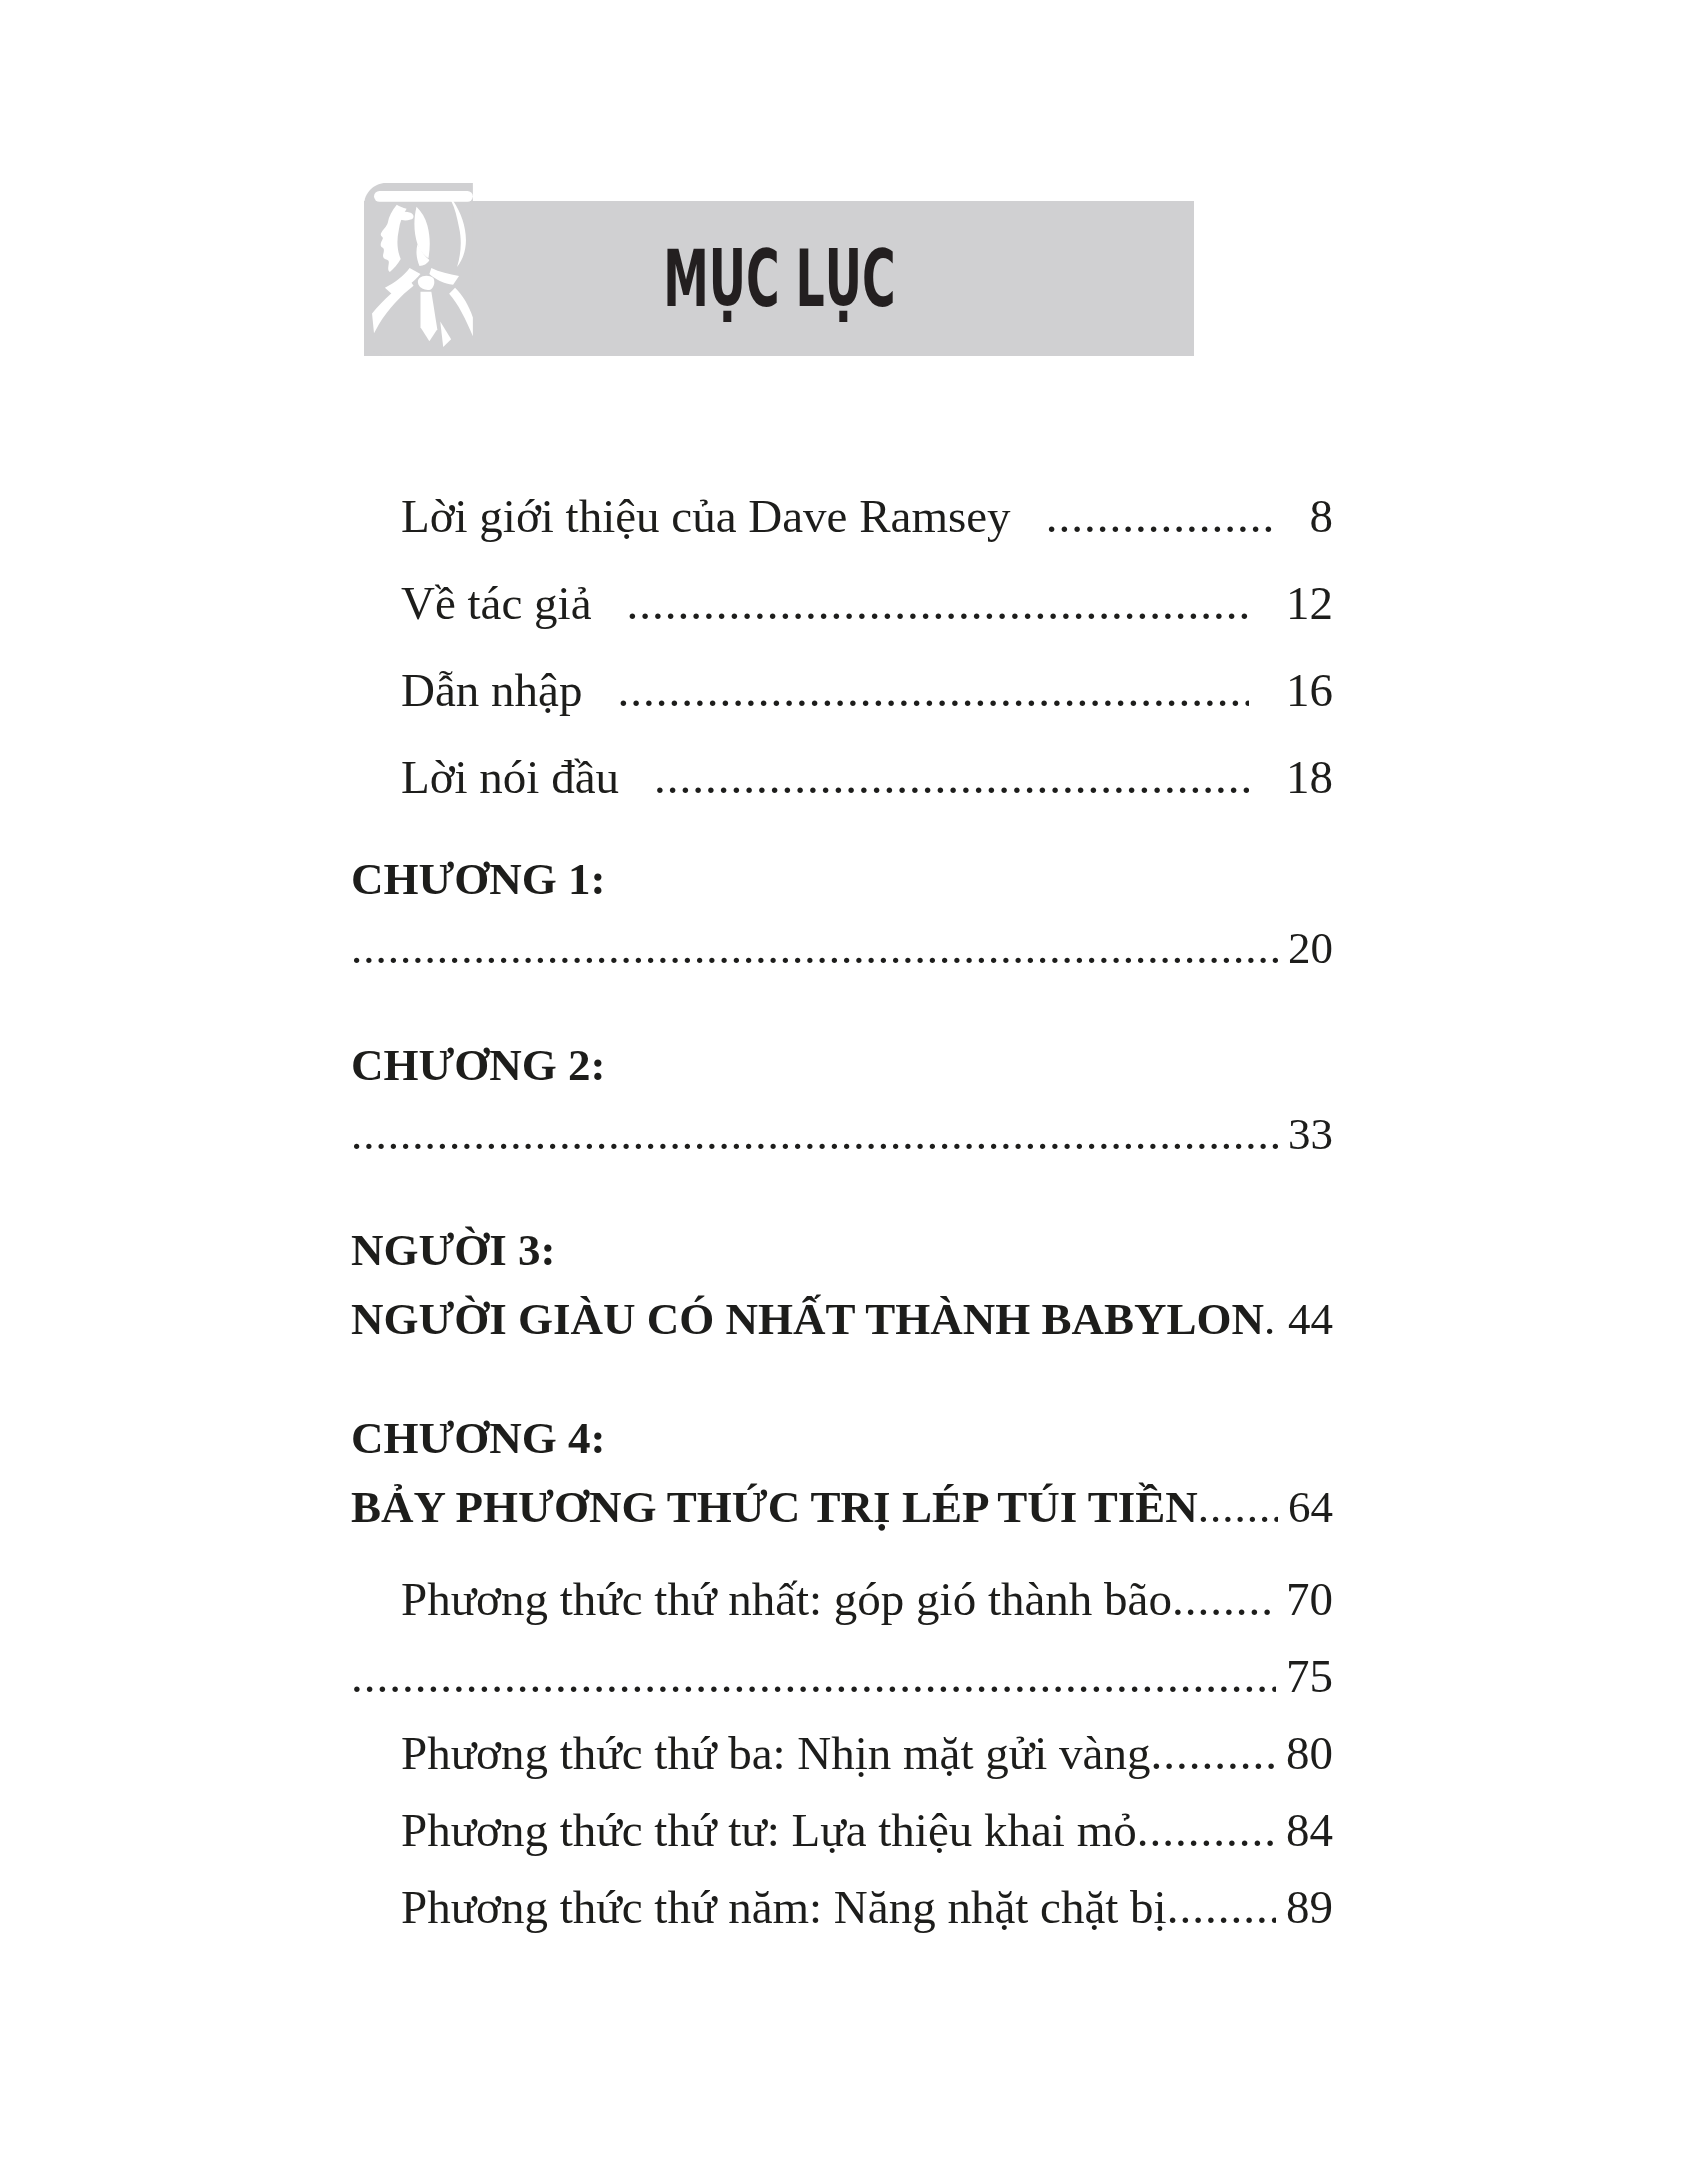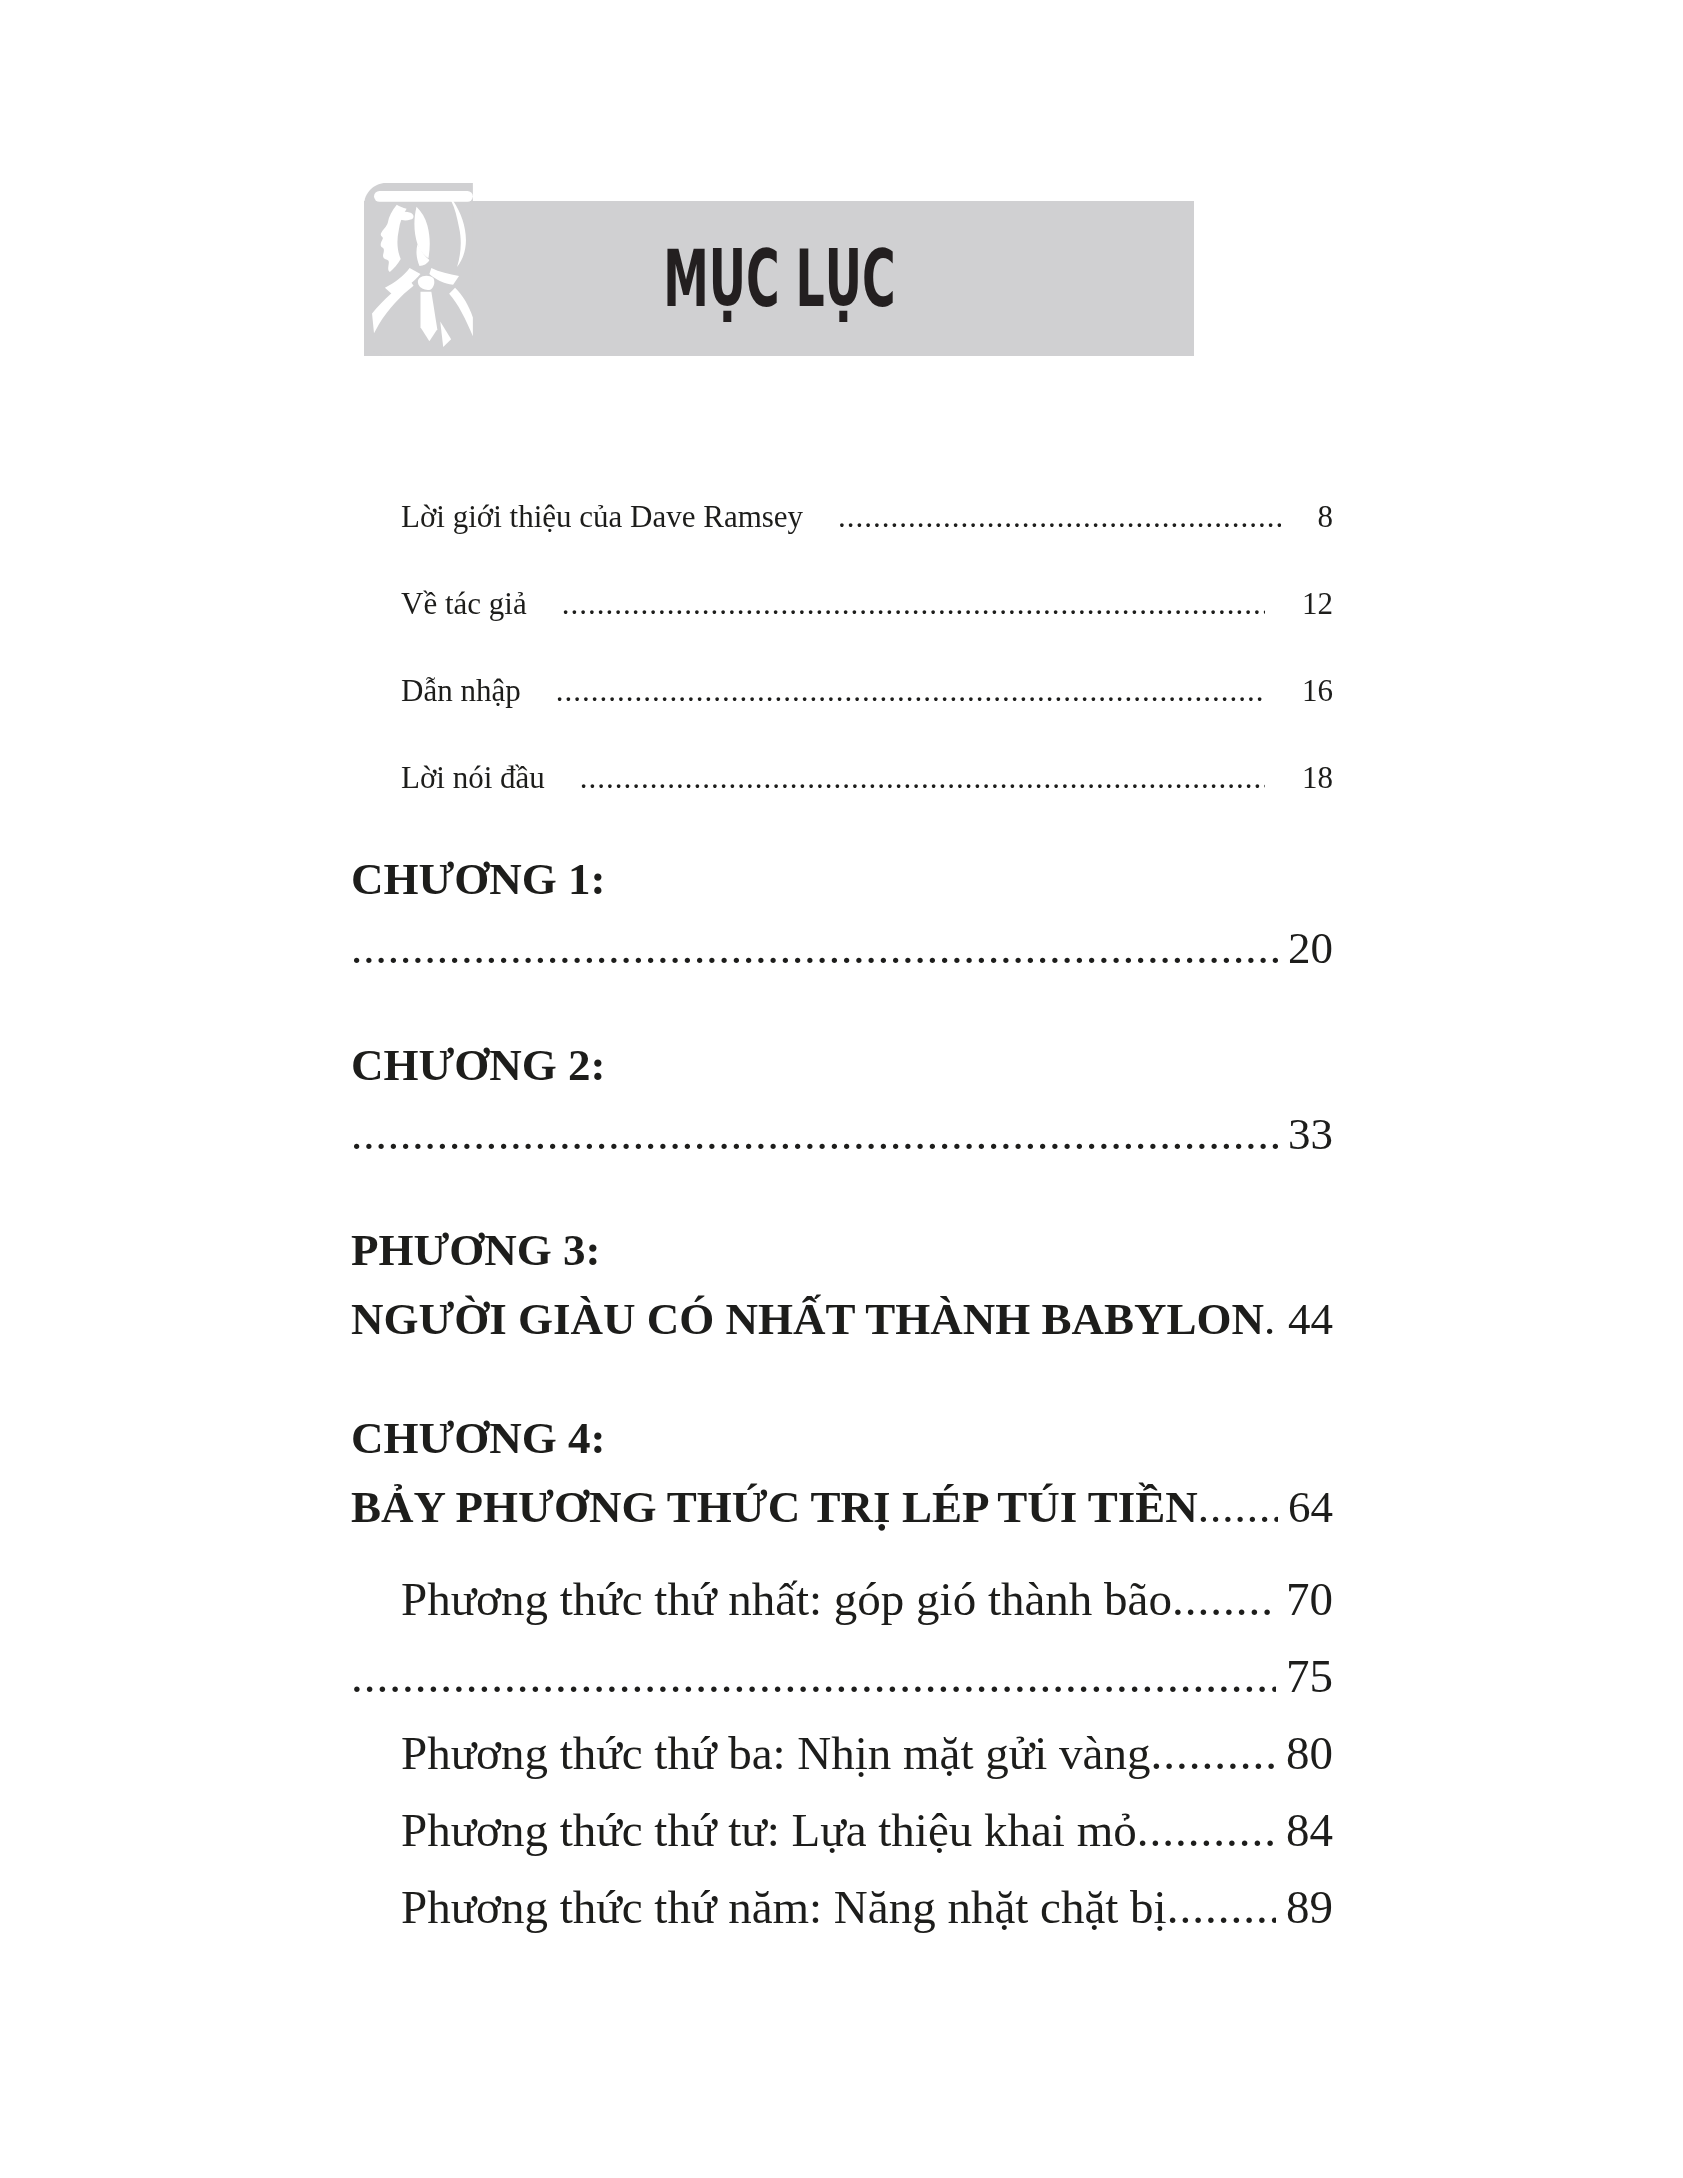--- a/index.html
+++ b/index.html
@@ -57,21 +57,21 @@
     white-space: nowrap;
     min-width: 0;
   }
   .leader::after {
     content: "......................................................................................................................";
     letter-spacing: 1px;
   }
   .pagenum { font-weight: 400; }
 
   .front-row {
-    font-size: 31px;
+    font-size: 47px;
     line-height: 87px;
     gap: 35px;
   }
   .front-row .label { padding-left: 50px; }
   .front-row .pagenum { padding-left: 2px; }
 
   .chapter { margin-top: 45px; }
   .chapter.first { margin-top: 24px; }
   .chapter.c2 { margin-top: 48px; }
   .chapter.c3 { margin-top: 47px; }
@@ -170,21 +170,21 @@
 
     <div class="chapter c2">
       <div class="ch-heading">CHƯƠNG 2:</div>
       <div class="row ch-row">
         <span class="leader"></span>
         <span class="pagenum">33</span>
       </div>
     </div>
 
     <div class="chapter c3">
-      <div class="ch-heading">PHƯƠNG 3:</div>
+      <div class="ch-heading">NGƯỜI 3:</div>
       <div class="row ch-row">
         <span class="label">NGƯỜI GIÀU CÓ NHẤT THÀNH BABYLON</span>
         <span class="leader"></span>
         <span class="pagenum">44</span>
       </div>
     </div>
 
     <div class="chapter c4">
       <div class="ch-heading">CHƯƠNG 4:</div>
       <div class="row ch-row">

